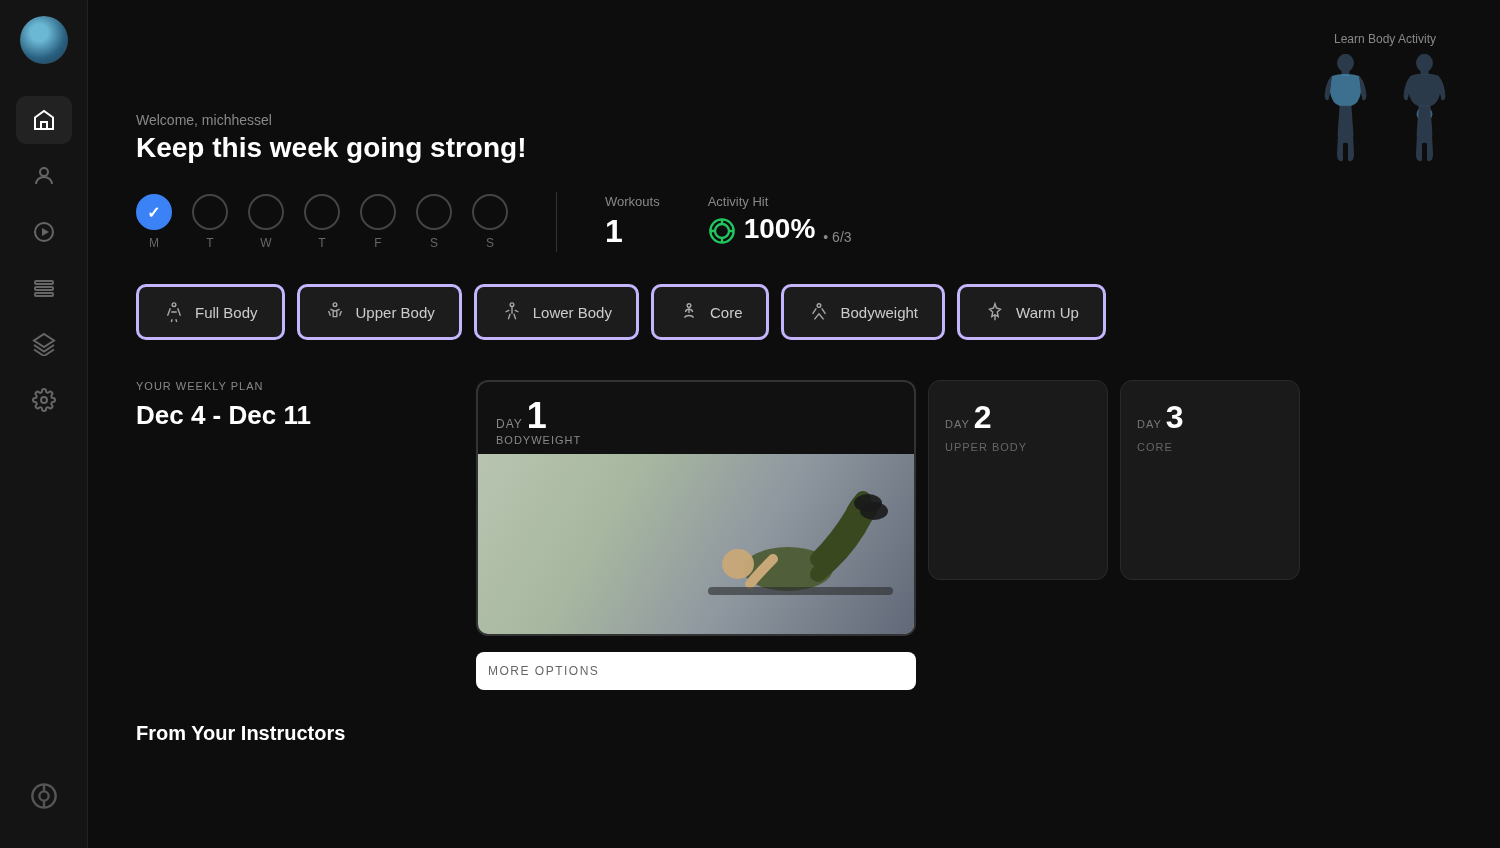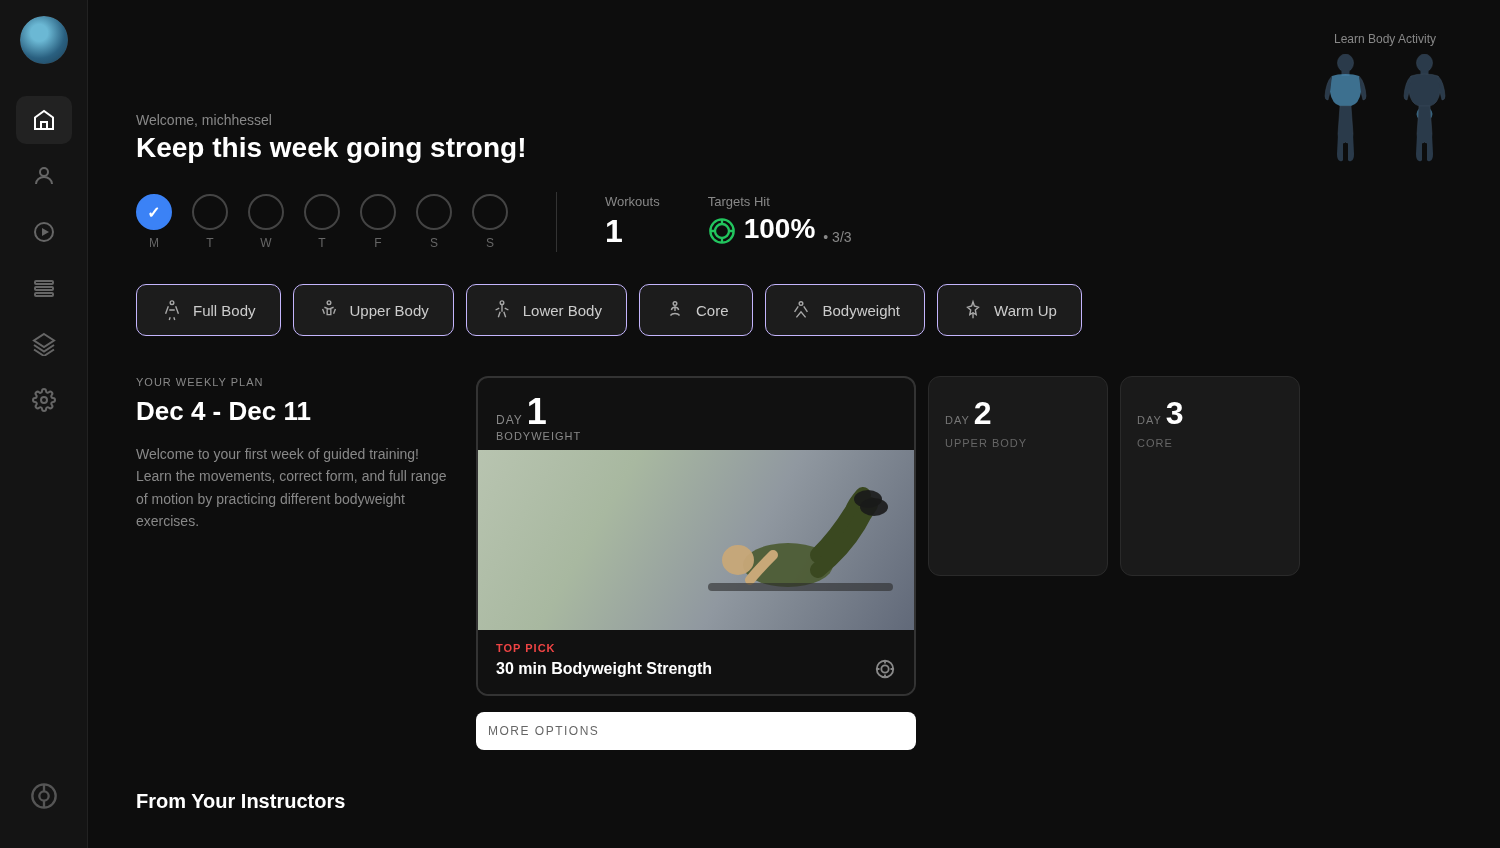--- a/index.html
+++ b/index.html
@@ -198,21 +198,21 @@
       gap: 12px;
       margin-bottom: 40px;
       overflow: hidden;
     }
     .cat-btn {
       display: flex;
       align-items: center;
       gap: 10px;
       padding: 14px 24px;
       background: #1c1c1c;
-      border: 1px solid #c4b5fd;
+      border: 3px solid #c4b5fd;
       border-radius: 10px;
       color: #ccc;
       font-size: 15px;
       font-weight: 500;
       cursor: pointer;
       white-space: nowrap;
       transition: background 0.2s;
     }
     .cat-icon {
       width: 22px;
@@ -350,21 +350,21 @@
     }
     .secondary-day-type {
       font-size: 11px;
       color: #666;
       letter-spacing: 1px;
       text-transform: uppercase;
     }
 
     
     .instructors-section {
-      margin-top: 40px;
+      margin-top: 32px;
     }
     .instructors-title {
       font-size: 20px;
       font-weight: 600;
       color: #fff;
     }
 
     
     .body-svg {
       width: 55px;
@@ -517,30 +517,30 @@
         <span class="day-label">S</span>
       </div>
     </div>
     <div class="divider-v"></div>
     <div class="stats-group">
       <div class="stat-item">
         <div class="stat-label">Workouts</div>
         <div class="stat-value">1</div>
       </div>
       <div class="stat-item">
-        <div class="stat-label">Targets Hit</div>
+        <div class="stat-label">Activity Hit</div>
         <div class="stat-value targets">
           <svg width="28" height="28" viewBox="0 0 24 24" fill="none" stroke="#22c55e" stroke-width="2">
             <circle cx="12" cy="12" r="10"></circle>
             <circle cx="12" cy="12" r="6"></circle>
             <path d="M12 2v4M12 18v4M2 12h4M18 12h4" stroke="#22c55e"></path>
           </svg>
           <span>100%</span>
           <span class="target-sub">
-            • <span>3/3</span>
+            • <span>6/3</span>
           </span>
         </div>
       </div>
     </div>
   </div>
 
   <div class="category-bar">
     <button class="cat-btn">
       <svg class="cat-icon" viewBox="0 0 24 24" fill="none" stroke="currentColor" stroke-width="1.5">
         <circle cx="12" cy="4" r="2"></circle>
@@ -582,21 +582,20 @@
         <path d="M12 15v6"></path>
       </svg>
       <span>Warm Up</span>
     </button>
   </div>
 
   <div class="plan-section">
     <div class="plan-info">
       <div class="plan-tag">YOUR WEEKLY PLAN</div>
       <div class="plan-title">Dec 4 - Dec 11</div>
-      <div class="plan-desc">Welcome to your first week of guided training! Learn the movements, correct form, and full range of motion by practicing different bodyweight exercises.</div>
     </div>
 
     <div class="day-cards">
 
       <div style="display:flex;flex-direction:column;gap:8px;">
         <div class="day-card featured">
           <div class="day-header">
             <span class="day-word">DAY</span>
             <span class="day-number">1</span>
           </div>
@@ -615,31 +614,20 @@
               <path d="M140 115 Q165 95 180 70 Q185 60 192 50" stroke="#3a4820" stroke-width="16" fill="none" stroke-linecap="round"></path>
 
               <ellipse cx="190" cy="44" rx="14" ry="9" fill="#1a1a1a" opacity="0.9"></ellipse>
               <ellipse cx="196" cy="52" rx="14" ry="9" fill="#1a1a1a" opacity="0.9"></ellipse>
 
               <path d="M95 100 Q80 115 72 125" stroke="#c8a878" stroke-width="10" fill="none" stroke-linecap="round"></path>
 
               <rect x="30" y="128" width="185" height="8" rx="4" fill="#2a2a2a" opacity="0.6"></rect>
             </svg>
           </div>
-          <div class="card-footer">
-            <div class="top-pick-label">TOP PICK</div>
-            <div class="workout-name">
-              <span>30 min Bodyweight Strength</span>
-              <svg width="22" height="22" viewBox="0 0 24 24" fill="none" stroke="#888" stroke-width="2">
-                <circle cx="12" cy="12" r="9"></circle>
-                <circle cx="12" cy="12" r="4"></circle>
-                <path d="M12 3v3M12 18v3M3 12h3M18 12h3" stroke="#888"></path>
-              </svg>
-            </div>
-          </div>
         </div>
         <button class="more-options-btn">MORE OPTIONS</button>
       </div>
 
       <div class="day-card secondary">
         <div class="secondary-day-num">
           <span class="day-word" style="font-size:11px;color:#777;letter-spacing:1px;">DAY</span>
           <span class="day-number" style="font-size:32px;font-weight:900;">2</span>
         </div>
         <div class="secondary-day-type">UPPER BODY</div>

